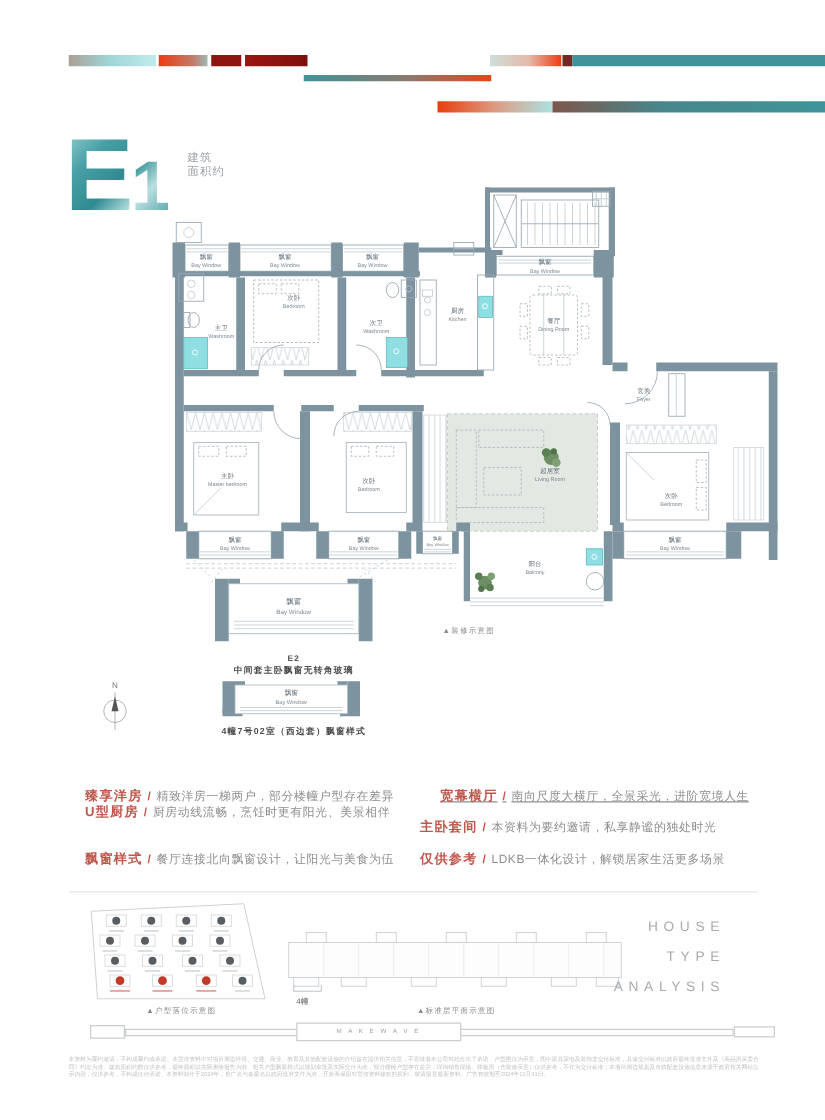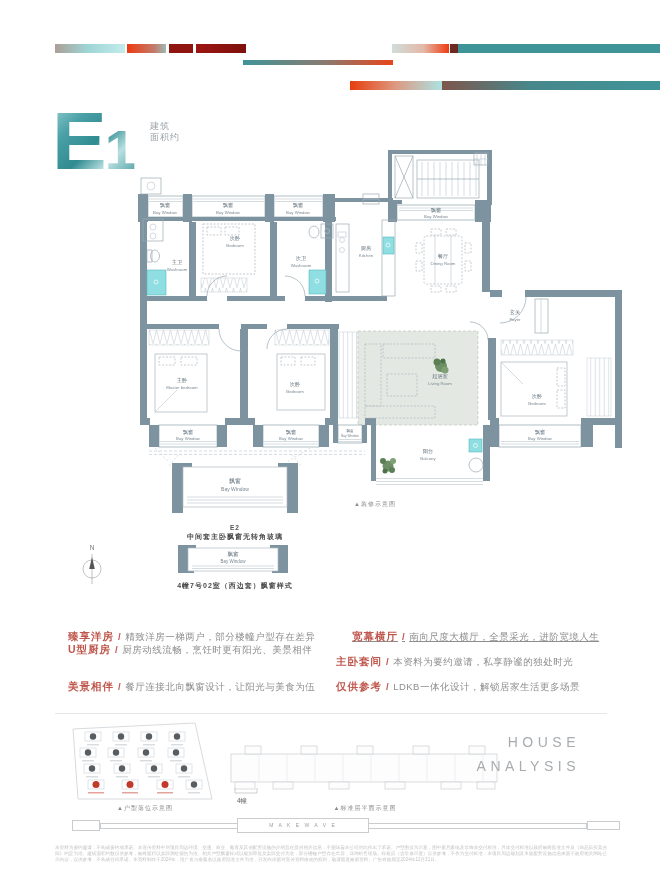--- a/index.html
+++ b/index.html
@@ -36,21 +36,21 @@
   
   .cap{position:absolute;text-align:center;color:#8a8a8a;font-size:6px;letter-spacing:1px;}
   .capb{position:absolute;text-align:center;color:#4a4a4a;font-size:7px;font-weight:bold;letter-spacing:1px;line-height:9px;}
   
   .feat{position:absolute;white-space:nowrap;font-size:9.5px;color:#8e8e8e;letter-spacing:0.5px;}
   .feat .term{font-size:10.5px;font-weight:bold;color:#BF574D;letter-spacing:1px;}
   .feat .sep{color:#BF574D;margin:0 4px;font-weight:bold;}
   .divider{position:absolute;left:55px;top:713px;width:552px;height:1px;background:#e6e6e6;}
   
   .hta{position:absolute;left:470px;top:730px;width:110px;text-align:right;
-       font-size:14px;letter-spacing:4.5px;color:#A8ACAF;line-height:24px;}
+       font-size:11px;letter-spacing:4.5px;color:#A8ACAF;line-height:24px;}
   .mwbox{position:absolute;border:1px solid #C9CDD0;background:#fff;}
   .mwtext{font-size:5px;letter-spacing:2px;color:#9A9EA1;text-align:center;line-height:12px;}
   .disclaimer{position:absolute;left:55px;top:845px;width:552px;font-size:4.6px;line-height:5.8px;
        color:#c2c2c2;text-align:justify;}
   .blabel{position:absolute;text-align:center;color:#666;font-size:6.5px;}
 </style>
 </head>
 <body>
 
 <div id="page">
@@ -325,21 +325,21 @@
   <svg class="abs" style="left:74px;top:540px;" width="36" height="48" viewBox="0 0 36 48">
     <text x="18" y="10" text-anchor="middle" font-size="6.5" fill="#777">N</text>
     <circle cx="18" cy="29" r="9" fill="none" stroke="#b5b5b5" stroke-width="0.8"></circle>
     <path d="M18 14V44" stroke="#999" stroke-width="0.6"></path>
     <polygon points="18,17 15.2,29 20.8,29" fill="#555"></polygon>
   </svg>
 
   <div>
     <div class="feat" style="left:68px;top:630px;"><span class="term">臻享洋房</span><span class="sep">/</span><span class="desc">精致洋房一梯两户，部分楼幢户型存在差异</span></div>
     <div class="feat" style="left:68px;top:623px;margin-top:20px;"><span class="term">U型厨房</span><span class="sep">/</span><span class="desc">厨房动线流畅，烹饪时更有阳光、美景相伴</span></div>
-    <div class="feat" style="left:68px;top:680px;"><span class="term">美景相伴</span><span class="sep">/</span><span class="desc">餐厅连接北向飘窗设计，让阳光与美食为伍</span></div>
+    <div class="feat" style="left:68px;top:680px;"><span class="term">飘窗样式</span><span class="sep">/</span><span class="desc">餐厅连接北向飘窗设计，让阳光与美食为伍</span></div>
     <div class="feat" style="left:352px;top:630px;text-decoration:underline;"><span class="term">宽幕横厅</span><span class="sep">/</span><span class="desc">南向尺度大横厅，全景采光，进阶宽境人生</span></div>
     <div class="feat" style="left:336px;top:655px;"><span class="term">主卧套间</span><span class="sep">/</span><span class="desc">本资料为要约邀请，私享静谧的独处时光</span></div>
     <div class="feat" style="left:336px;top:680px;"><span class="term">仅供参考</span><span class="sep">/</span><span class="desc">LDKB一体化设计，解锁居家生活更多场景</span></div>
   </div>
 
   <div class="divider"></div>
 
   <svg class="abs" style="left:68px;top:720px;" width="152" height="84" viewBox="0 0 152 84">
     <polygon points="5,9 127,3 144,79 10,79" fill="#fff" stroke="#CDD2D5" stroke-width="0.8"></polygon>
     <g>
@@ -421,20 +421,21 @@
         <rect x="252" y="42" width="18" height="7"></rect>
     </g>
     <path d="M34 14V42M62 14V42M90 14V42M118 14V42M146 14V42M174 14V42M202 14V42M230 14V42M258 14V42" stroke="#DDE1E4" stroke-width="0.5"></path>
     <polyline points="10,48 10,53 32,53 32,48" fill="none" stroke="#B5BABD" stroke-width="0.7"></polyline>
   </svg>
   <div class="blabel" style="left:222px;top:797px;width:40px;">4幢</div>
   <div class="cap" style="left:285px;top:804px;width:160px;">▲标准层平面示意图</div>
 
   <div class="hta">
     <div>HOUSE</div>
+    <div>TYPE</div>
     <div>ANALYSIS</div>
   </div>
 
   <div>
     <div class="mwbox" style="left:72px;top:820px;width:26px;height:9px;"></div>
     <div class="mwbox" style="left:100px;top:823px;width:485px;height:4px;"></div>
     <div class="mwbox mwtext" style="left:237px;top:818px;width:130px;height:13px;">M A K E   W A V E</div>
     <div class="mwbox" style="left:587px;top:821px;width:31px;height:7px;"></div>
   </div>
 

